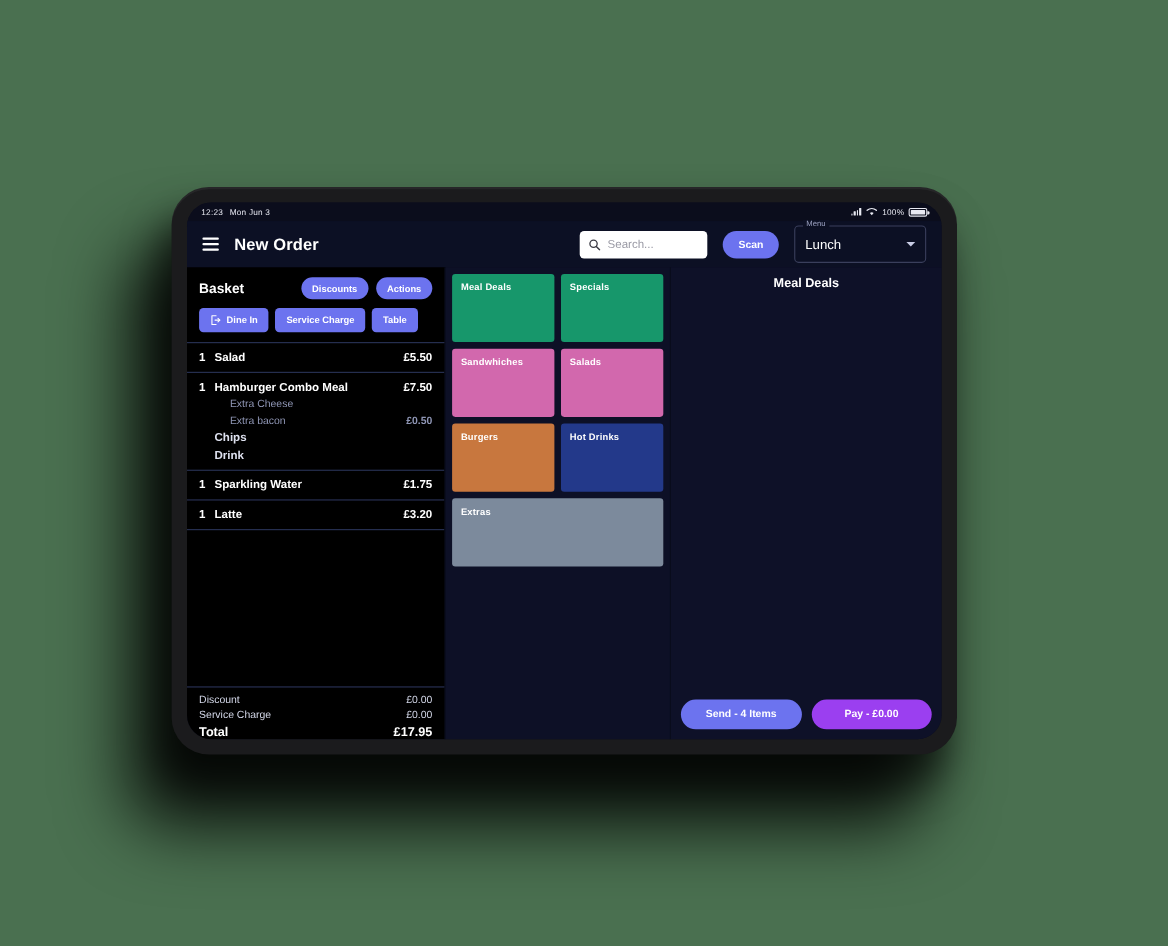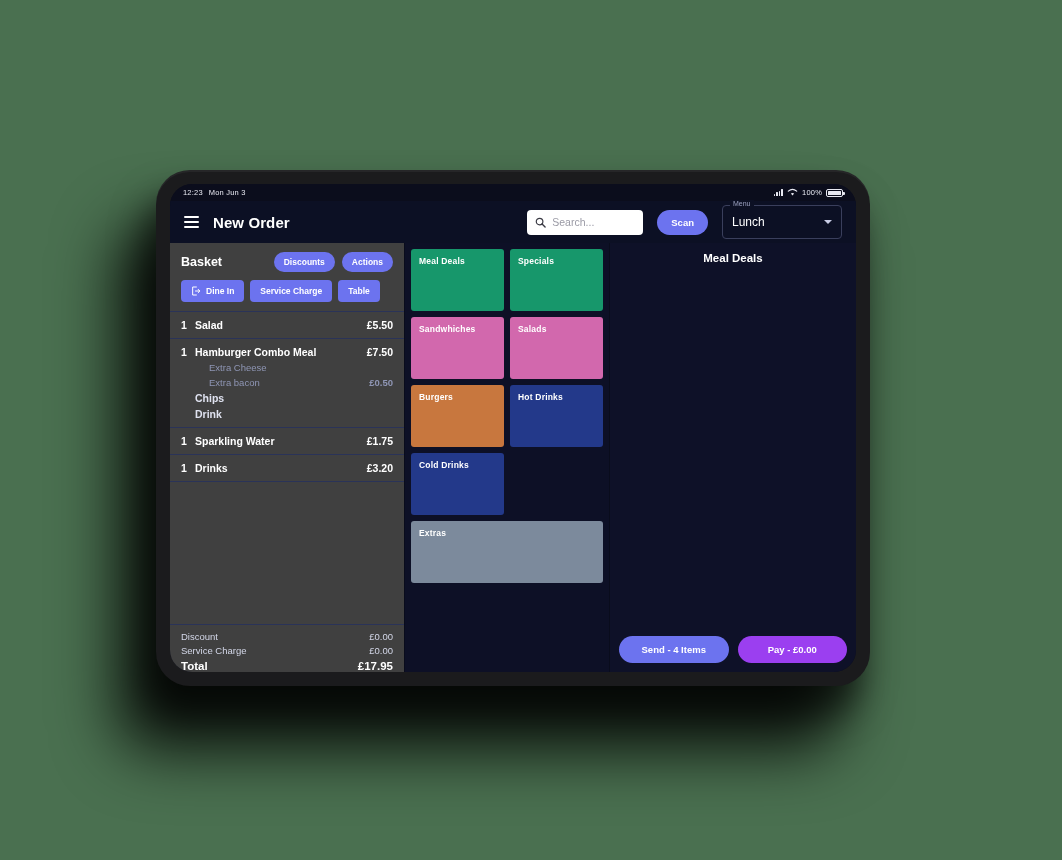--- a/index.html
+++ b/index.html
@@ -108,21 +108,21 @@
     border-left: 4px solid transparent; border-right: 4px solid transparent;
     border-top: 4.5px solid #c9cde6;
   }
 
   
   #cols { flex: 1; display: flex; min-height: 0; }
 
   
   #basket {
     width: 235px; flex: 0 0 235px;
-    background: #404040;
+    background: #000000;
     display: flex; flex-direction: column;
     border-right: 1px solid #090c1c;
   }
   #baskethead {
     display: flex; align-items: center;
     padding: 9px 11px 0 11px; gap: 7px;
   }
   #baskethead h2 { font-size: 12.5px; color: #fff; font-weight: 700; }
   .pill {
     background: #6c73ef; color: #fff;
@@ -313,21 +313,21 @@
             <div class="item">
               <div class="row">
                 <span class="qty">1</span>
                 <span class="nm">Sparkling Water</span>
                 <span class="pr">£1.75</span>
               </div>
             </div>
             <div class="item">
               <div class="row">
                 <span class="qty">1</span>
-                <span class="nm">Drinks</span>
+                <span class="nm">Latte</span>
                 <span class="pr">£3.20</span>
               </div>
             </div>
           </div>
 
         <div id="totals">
           <div class="tline">
             <span>Discount</span>
             <span class="v">£0.00</span>
           </div>
@@ -343,21 +343,20 @@
       </div>
 
       <div id="cats">
         <div id="catgrid">
             <div class="cat" style="background: rgb(23, 151, 107);">Meal Deals</div>
             <div class="cat" style="background: rgb(23, 151, 107);">Specials</div>
             <div class="cat" style="background: rgb(210, 104, 173);">Sandwhiches</div>
             <div class="cat" style="background: rgb(210, 104, 173);">Salads</div>
             <div class="cat" style="background: rgb(200, 119, 62);">Burgers</div>
             <div class="cat" style="background: rgb(35, 57, 138);">Hot Drinks</div>
-            <div class="cat" style="background: rgb(35, 57, 138);">Cold Drinks</div>
             <div class="cat wide" style="background: rgb(124, 138, 156);">Extras</div>
           </div>
       </div>
 
       <div id="products">
         <div id="prodtitle">Meal Deals</div>
         <div id="prodfoot">
           <button class="bigbtn" id="sendbtn">Send - 4 Items</button>
           <button class="bigbtn" id="paybtn">Pay - £0.00</button>
         </div>

